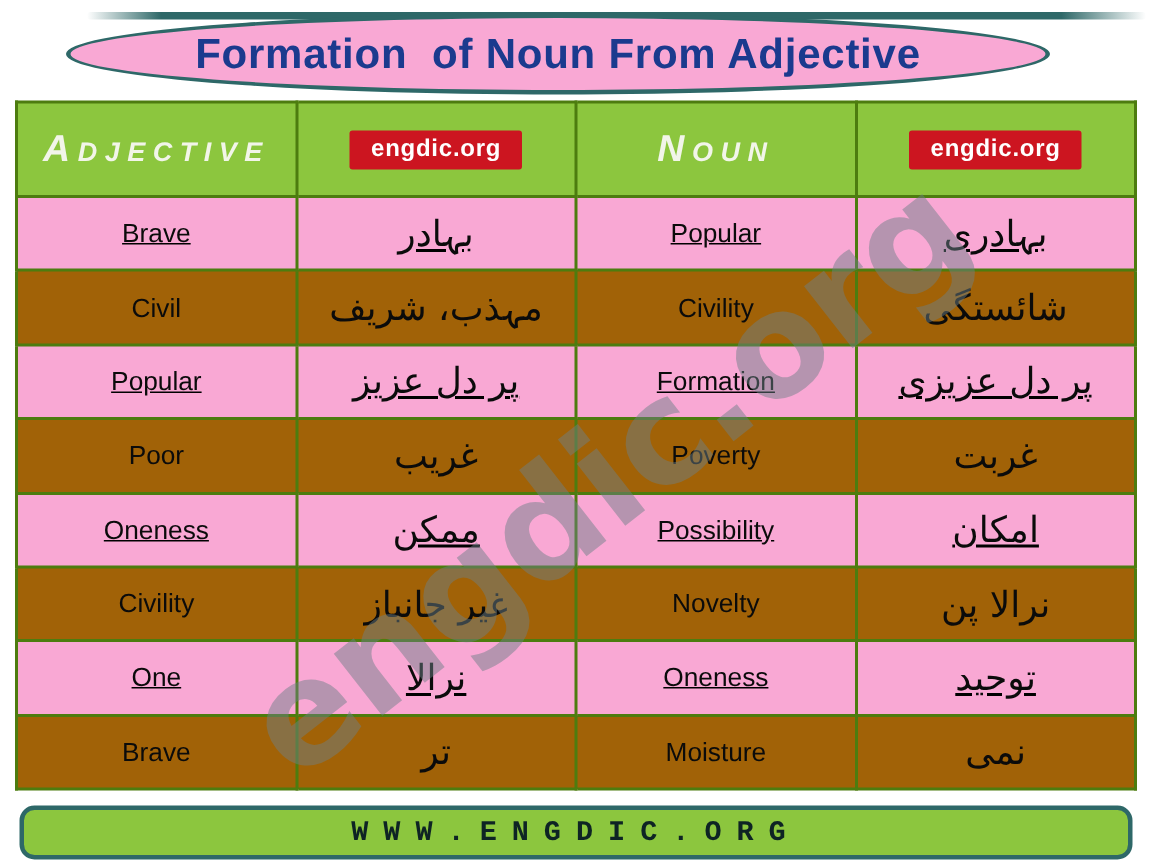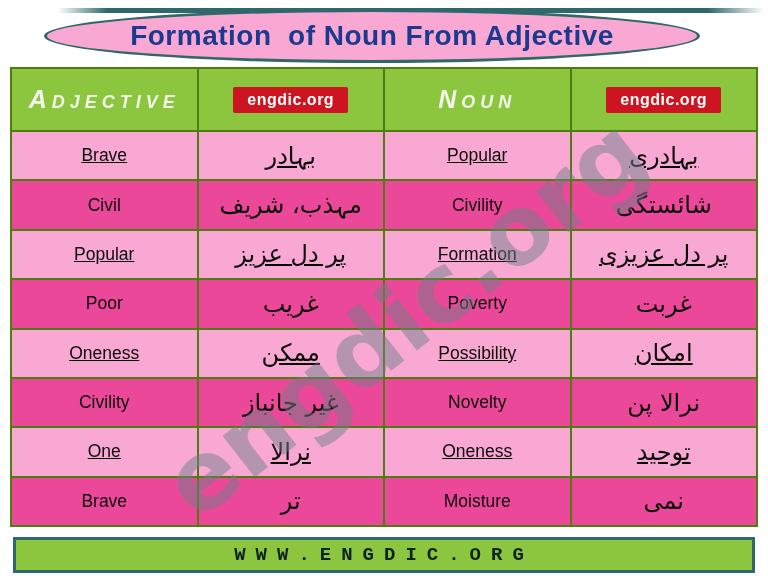--- a/index.html
+++ b/index.html
@@ -46,40 +46,40 @@
   th.hdr-word {
     color: #f2f5e9; font-style: italic; font-variant: small-caps;
     font-weight: 700; font-size: 25px; letter-spacing: 5px;
   }
   .badge {
     display: inline-block; background: #cc1520; color: #ffffff;
     font-weight: bold; font-size: 16px; padding: 4px 14px;
     border-radius: 2px; letter-spacing: 0.5px;
   }
   tbody tr.teal { background: #f9a8d4; text-decoration: underline; }
-  tbody tr.blue { background: #ec4899; padding-left: 12px; }
+  tbody tr.blue { background: #a16207; padding-left: 12px; }
   td.en { font-size: 17.5px; color: #0b0b0b; font-family: "Liberation Sans", sans-serif; }
   td.ur { font-size: 24px; color: #0b0b0b; font-family: "DejaVu Sans", sans-serif; direction: rtl; }
 
   
   .watermark {
     position: absolute; left: 405px; top: 318px;
     transform: translate(-50%, -50%) rotate(-38deg);
     font-size: 96px; font-weight: bold;
     font-family: "DejaVu Sans", sans-serif;
     color: #6d8087; opacity: 0.48;
     white-space: nowrap; pointer-events: none; z-index: 3;
   }
 
   
   .footer-bar {
     position: absolute; left: 13px; top: 537px; width: 736px; height: 30px;
     background: #8cc63e;
     border: 3px solid #2e6868;
-    border-radius: 0;
+    border-radius: 10px;
     display: flex; align-items: center; justify-content: center;
   }
   .footer-bar span {
     font-weight: bold; font-size: 19px; letter-spacing: 10px;
     color: #0e2424; font-family: "Liberation Mono", monospace;
   }
 </style>
 </head>
 <body>
 

